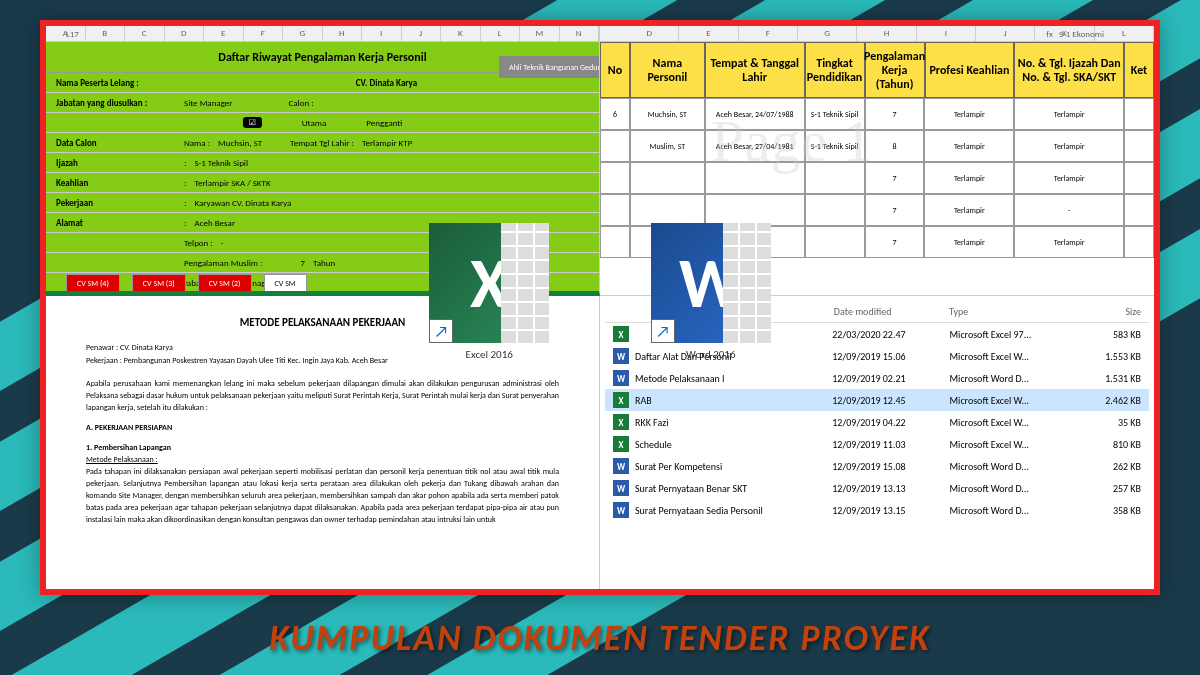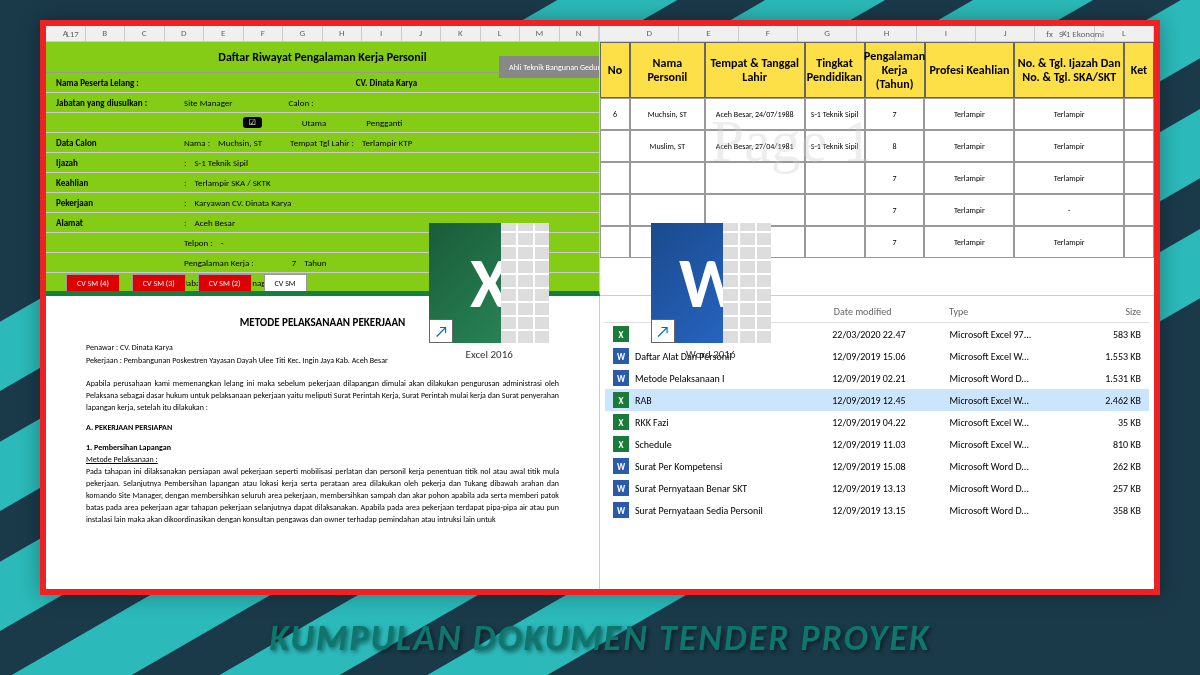--- a/index.html
+++ b/index.html
@@ -1,21 +1,21 @@
 <!DOCTYPE html>
 <html><head>
 <meta charset="utf-8">
 <style>
 *{margin:0;padding:0;box-sizing:border-box;font-family:Calibri,Arial,sans-serif}
 body{width:1200px;height:675px;background:#fff;position:relative;overflow:hidden}
 .bg{position:absolute;inset:0;background:#1a3a4a}
 .stripe{position:absolute;width:200%;height:60px;background:#2bb9b9;transform:rotate(-30deg);left:-50%}
 .s1{top:-20px}.s2{top:100px}.s3{top:220px}.s4{top:340px}.s5{top:460px}.s6{top:580px}
 .frame{position:absolute;top:20px;left:40px;right:40px;bottom:80px;background:#fff;border:6px solid #e22;box-shadow:0 0 20px rgba(0,0,0,.3)}
-.title{position:absolute;bottom:15px;left:0;right:0;text-align:center;color:#0f766e;font-size:36px;font-weight:900;font-style:italic;letter-spacing:2px;text-shadow:2px 2px 4px rgba(0,0,0,.5)}
+.title{position:absolute;bottom:15px;left:0;right:0;text-align:center;color:#c2410c;font-size:36px;font-weight:900;font-style:italic;letter-spacing:2px;text-shadow:2px 2px 4px rgba(0,0,0,.5)}
 .quad{position:absolute;background:#fff;overflow:hidden}
 .tl{top:0;left:0;width:50%;height:48%;border-right:1px solid #ccc;border-bottom:5px solid #15803d}
 .tr{top:0;left:50%;width:50%;height:48%;border-bottom:1px solid #ccc}
 .bl{top:48%;left:0;width:50%;height:52%;border-right:1px solid #ccc}
 .br{top:48%;left:50%;width:50%;height:52%}
 .cols{display:flex;height:16px;background:#f0f0f0;font-size:9px;color:#666;border-bottom:1px solid #ccc}
 .colh{flex:1;text-align:center;border-right:1px solid #ccc;padding:1px}
 .cells{flex:1;background:#84cc16;overflow:hidden}
 .form-title{text-align:center;font-weight:bold;font-size:12px;padding:8px;border-bottom:1px solid #999}
 .form-row{display:flex;font-size:9px;border-bottom:1px solid #ccc;padding:4px 10px;gap:8px}
@@ -133,21 +133,21 @@
           <span>:</span>
           <span>Aceh Besar</span>
         </div>
       <div class="form-row">
           <span class="form-label"></span>
           <span>Telpon :</span>
           <span>-</span>
         </div>
       <div class="form-row">
           <span class="form-label"></span>
-          <span>Pengalaman Kerja :</span>
+          <span>Pengalaman Muslim :</span>
           <span style="margin-left:30px">7</span>
           <span>Tahun</span>
         </div>
       <div class="form-row">
           <span class="form-label"></span>
           <span>Jabatan :</span>
           <span>Site Manager</span>
         </div>
     </div>
     <div class="note">Ahli Teknik Bangunan Gedun</div>

